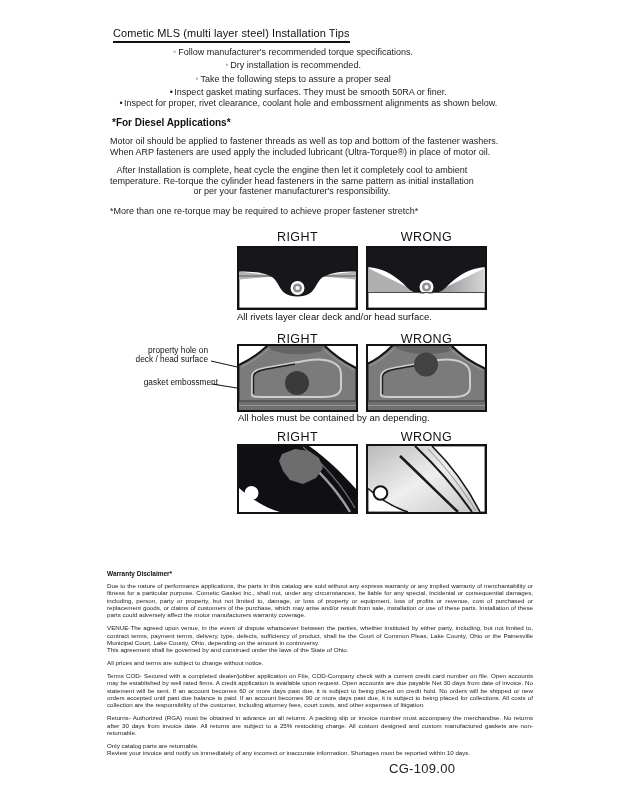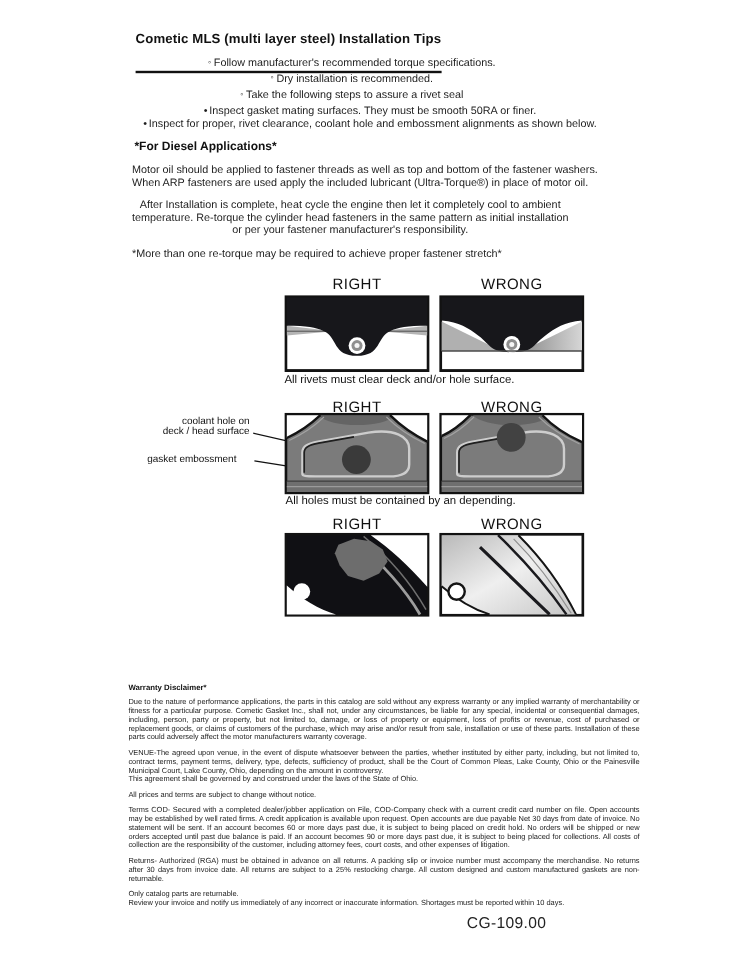--- a/index.html
+++ b/index.html
@@ -3,22 +3,22 @@
 <meta charset="utf-8">
 <style>
   html,body{margin:0;padding:0;background:#ffffff;}
   .page{
     position:relative;width:618px;height:800px;background:#ffffff;
     font-family:"Liberation Sans",sans-serif;color:#1d1d1d;overflow:hidden;
   }
   .abs{position:absolute;}
   
   .title{
-    left:113px;top:27px;font-size:11px;font-weight:700;color:#111;
-    letter-spacing:.1px;border-bottom:2px solid #111;padding-bottom:20px;white-space:nowrap;
+    left:113px;top:27px;font-size:11px;font-weight:400;color:#111;
+    letter-spacing:.1px;border-bottom:2px solid #111;padding-bottom:2px;white-space:nowrap;
   }
   
   .bullets{left:87px;top:47px;font-size:9px;color:#1d1d1d;text-align:center;}
   .b-row{height:13.4px;white-space:nowrap;}
   .b-row .marker{display:inline-block;width:7px;font-size:7.5px;vertical-align:1px;}
   .b-row.sub{height:11.2px;padding-left:31px;}
   .b-row.sub .marker{width:6px;font-size:9px;vertical-align:0;}
   
   .diesel-head{left:112px;top:117px;font-size:10px;font-weight:700;color:#111;white-space:nowrap;}
   .para{font-size:9px;line-height:10.6px;color:#1d1d1d;}
@@ -35,21 +35,21 @@
 </head>
 <body>
 
 <div class="page">
 
   <div class="abs title">Cometic MLS (multi layer steel) Installation Tips</div>
 
   <div class="abs bullets">
     <div class="b-row"><span class="marker">◦</span><span>Follow manufacturer's recommended torque specifications.</span></div>
     <div class="b-row"><span class="marker">◦</span><span>Dry installation is recommended.</span></div>
-    <div class="b-row"><span class="marker">◦</span><span>Take the following steps to assure a rivet seal</span></div>
+    <div class="b-row"><span class="marker">◦</span><span>Take the following steps to assure a proper seal</span></div>
     <div class="b-row sub"><span class="marker">•</span><span>Inspect gasket mating surfaces.  They must be smooth 50RA or finer.</span></div>
     <div class="b-row sub"><span class="marker">•</span><span>Inspect for proper, rivet clearance, coolant hole and embossment alignments as shown below.</span></div>
   </div>
 
   <div class="abs diesel-head">*For Diesel Applications*</div>
   <div class="abs para p1">
     <div>Motor oil should be applied to fastener threads as well as top and bottom of the fastener washers.</div>
     <div>When ARP fasteners are used apply the included lubricant (Ultra-Torque®) in place of motor oil.</div>
   </div>
   <div class="abs para p2">
@@ -83,30 +83,30 @@
     <rect x="1.2" y="1.2" width="118.6" height="61.6" fill="#ffffff" stroke="#121212" stroke-width="2.4"></rect>
     <polygon points="2,22 52,46.5 2,46.5" fill="#b0b0b0"></polygon>
     <polygon points="119,22 69,46.5 119,46.5" fill="url(#gw1)"></polygon>
     <path d="M2,2 H119 V21 C104,22.5 97,27 88,34 C78,41.5 79,47.5 60.5,47.5 C42,47.5 43,41.5 33,34 C24,27 17,22.5 2,21 Z" fill="#17171b"></path>
     <circle cx="60.5" cy="41" r="7" fill="#ffffff"></circle>
     <circle cx="60.5" cy="41" r="4.6" fill="#8f8f8f"></circle>
     <circle cx="60.5" cy="41" r="2.1" fill="#f5f5f5"></circle>
     <line x1="2" y1="46.5" x2="119" y2="46.5" stroke="#4a4a4a" stroke-width="1.1"></line>
   </svg>
 
-  <div class="abs caption" style="left:237px;top:312px;">All rivets must clear deck and/or hole surface.</div>
+  <div class="abs caption" style="left:237px;top:312px;">All rivets layer clear deck and/or head surface.</div>
 
   <div class="abs dg-label" style="left:237px;top:332px;">RIGHT</div>
   <div class="abs dg-label" style="left:366px;top:332px;">WRONG</div>
 
   <div class="abs ann" style="left:55px;top:346px;">
-    <div>coolant hole on</div>
+    <div>property hole on</div>
     <div>deck / head surface</div>
   </div>
-  <div class="abs ann" style="left:44px;top:378px;">gasket embossment</div>
+  <div class="abs ann" style="left:65px;top:378px;">gasket embossment</div>
 
   <svg class="abs" style="left:205px;top:348px;" width="100" height="50" viewBox="0 0 100 50">
     <line x1="6" y1="13" x2="93" y2="33" stroke="#111111" stroke-width="1"></line>
     <line x1="7" y1="36" x2="57" y2="44" stroke="#111111" stroke-width="1"></line>
   </svg>
 
   <svg class="abs" style="left:237px;top:344px;" width="121" height="68" viewBox="0 0 121 68">
     <rect x="1.2" y="1.2" width="118.6" height="65.6" fill="#7b7b7b" stroke="#121212" stroke-width="2.4"></rect>
     <path d="M28,2 H93 C82,13 39,13 28,2 Z" fill="#646464"></path>
     <path d="M2,2 H30 C22,9.5 12,16.5 2,21 Z" fill="#ffffff"></path>

